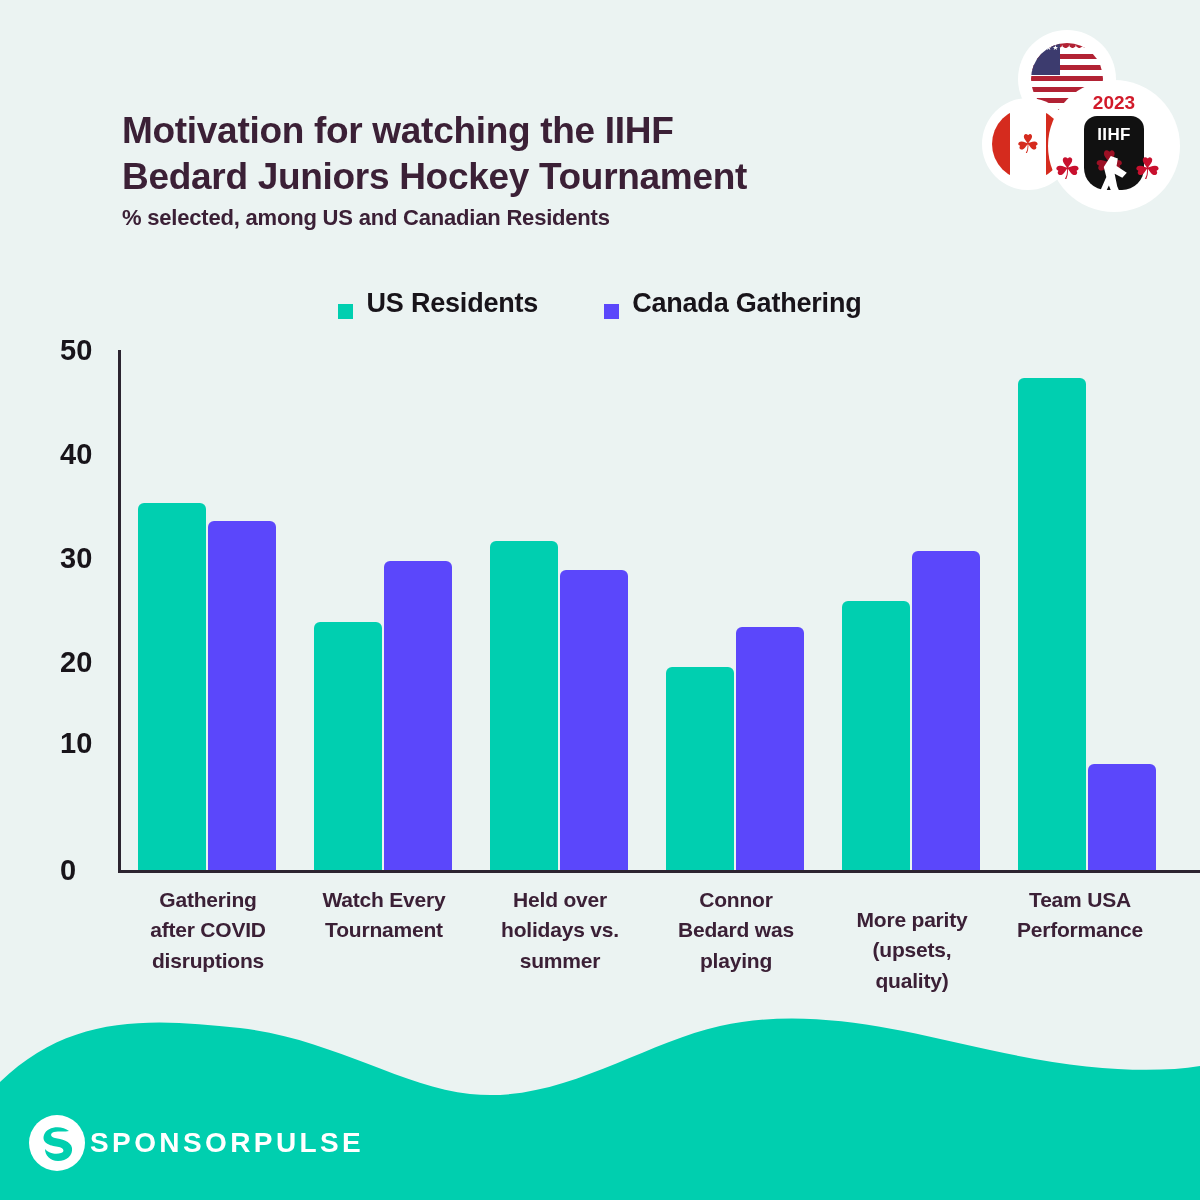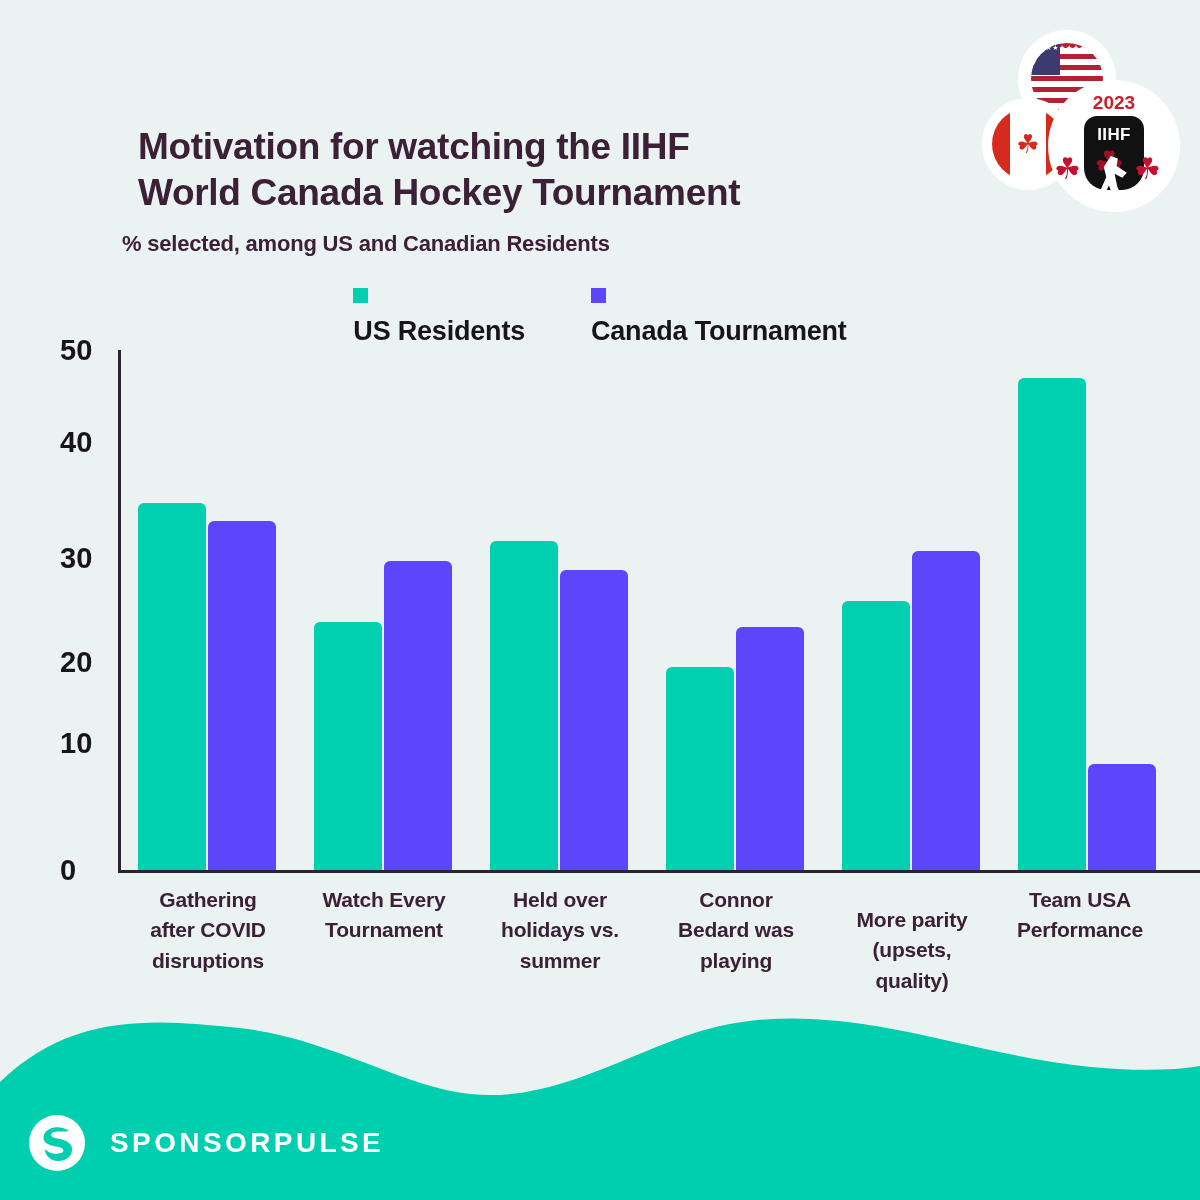--- a/index.html
+++ b/index.html
@@ -27,21 +27,21 @@
     left: 122px;
     top: 108px;
     width: 760px;
   }
   .chart-title {
     font-size: 37px;
     font-weight: bold;
     line-height: 1.23;
     color: #3B2036;
     letter-spacing: -0.3px;
-    margin: 16px;
+    margin: 0;
   }
   .chart-subtitle {
     font-size: 22px;
     font-weight: bold;
     color: #3B2036;
     margin: 6px 0 0 0;
     letter-spacing: -0.2px;
   }
 
   
@@ -173,23 +173,22 @@
   #legend {
     position: absolute;
     left: 0; top: 288px;
     width: 1200px;
     display: flex;
     justify-content: center;
     gap: 66px;
   }
   .legend-item {
     display: flex;
-    align-items: flex-start;
+    align-items: flex-end;
     gap: 13px;
-    flex-direction: column;
   }
   .legend-swatch {
     width: 15px;
     height: 15px;
     flex: 0 0 auto;
   }
   .legend-label {
     font-size: 27px;
     font-weight: bold;
     color: #18141A;
@@ -271,42 +270,42 @@
     bottom: 0;
     width: 1200px;
     height: 200px;
   }
   #footer-logo {
     position: absolute;
     left: 28px;
     bottom: 28px;
     display: flex;
     align-items: center;
-    gap: 24px;
+    gap: 4px;
   }
   #footer-mark {
     width: 58px; height: 58px;
     position: relative;
   }
   #footer-wordmark {
     color: #FFFFFF;
     font-size: 28px;
     font-weight: bold;
     letter-spacing: 3.4px;
   }
 </style>
 </head>
 <body>
 
 <div id="header">
 
   <div id="title-block">
     <div class="chart-title">
       <span>Motivation for watching the IIHF</span><br>
-      <span>World Canada Hockey Tournament</span>
+      <span>Bedard Juniors Hockey Tournament</span>
     </div>
     <p class="chart-subtitle">% selected, among US and Canadian Residents</p>
   </div>
 
   <div id="badge-cluster">
 
     <div class="badge-circle" id="badge-us">
       <div class="flag-inner" id="flag-us-inner">
         <div class="us-stripes"></div>
         <div class="us-canton">
@@ -338,31 +337,31 @@
   </div>
 </div>
 
 <div id="legend">
     <div class="legend-item">
       <span class="legend-swatch" style="background: rgb(0, 207, 176);"></span>
       <span class="legend-label">US Residents</span>
     </div>
     <div class="legend-item">
       <span class="legend-swatch" style="background: rgb(91, 71, 251);"></span>
-      <span class="legend-label">Canada Tournament</span>
+      <span class="legend-label">Canada Gathering</span>
     </div>
   </div>
 
 <div id="plot">
   <div id="y-axis">
       <div class="y-tick" style="top: 540px;">0</div>
       <div class="y-tick" style="top: 413px;">10</div>
       <div class="y-tick" style="top: 332px;">20</div>
       <div class="y-tick" style="top: 228px;">30</div>
-      <div class="y-tick" style="top: 112px;">40</div>
+      <div class="y-tick" style="top: 124px;">40</div>
       <div class="y-tick" style="top: 20px;">50</div>
     </div>
   <div id="axis-line"></div>
   <div id="baseline"></div>
   <div id="bars-layer">
       <div class="bar" title="US Residents: 35.3" style="left: 138px; top: 502.88px; width: 68px; height: 367.12px; background: rgb(0, 207, 176); bottom: auto;"></div>
       <div class="bar" title="Canada Residents: 33.6" style="left: 208px; top: 520.56px; width: 68px; height: 349.44px; background: rgb(91, 71, 251); bottom: auto;"></div>
       <div class="bar" title="US Residents: 23.8" style="left: 314px; top: 622.48px; width: 68px; height: 247.52px; background: rgb(0, 207, 176); bottom: auto;"></div>
       <div class="bar" title="Canada Residents: 29.7" style="left: 384px; top: 561.12px; width: 68px; height: 308.88px; background: rgb(91, 71, 251); bottom: auto;"></div>
       <div class="bar" title="US Residents: 31.6" style="left: 490px; top: 541.36px; width: 68px; height: 328.64px; background: rgb(0, 207, 176); bottom: auto;"></div>

